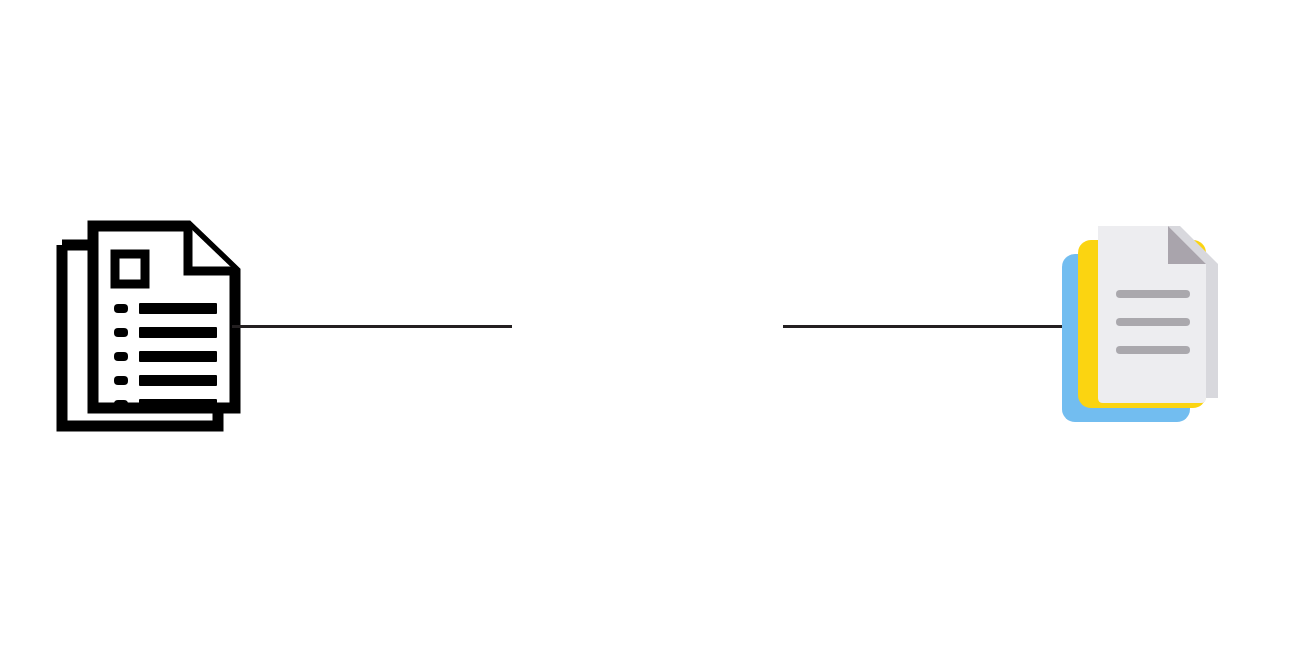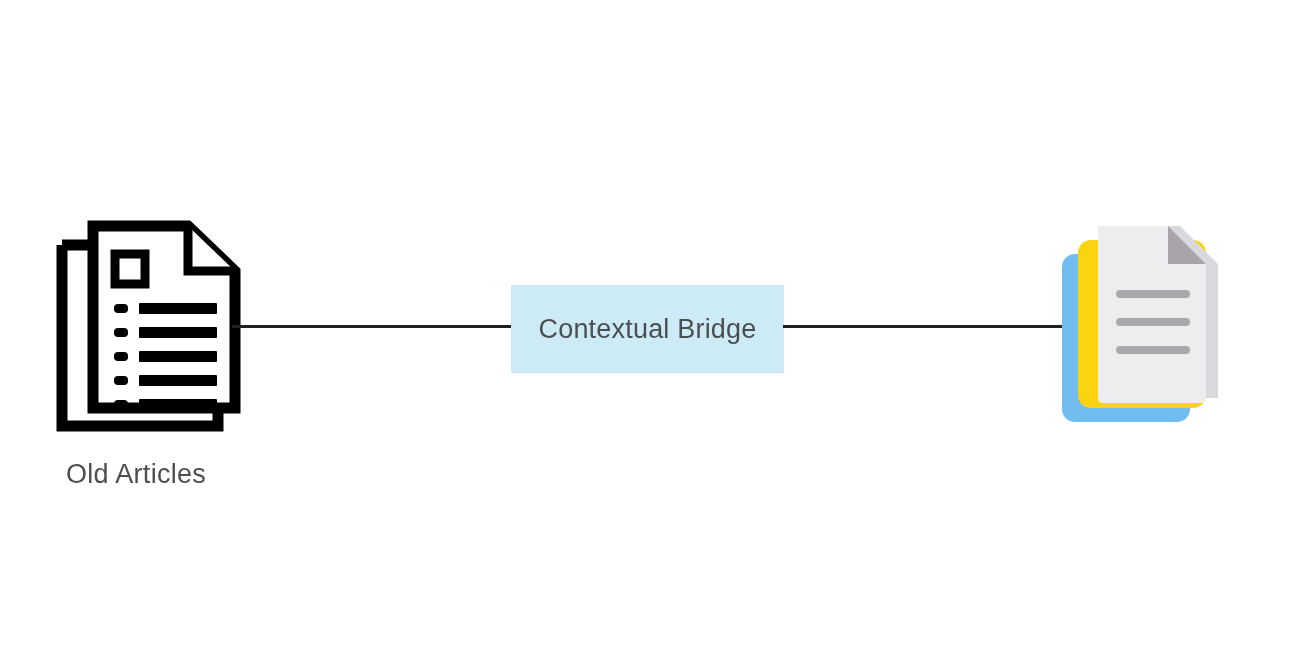--- a/index.html
+++ b/index.html
@@ -91,27 +91,23 @@
         <rect x="59" y="134" width="14" height="9" rx="4"></rect>
         <rect x="84" y="133" width="78" height="11" rx="1"></rect>
         <rect x="59" y="158" width="14" height="9" rx="4"></rect>
         <rect x="84" y="157" width="78" height="11" rx="1"></rect>
         <rect x="59" y="182" width="14" height="9" rx="4"></rect>
         <rect x="84" y="181" width="78" height="11" rx="1"></rect>
       </g>
     </svg>
   </div>
 
-  <div class="node-caption" id="caption-old">Old Articles</div>
 
   <div class="connector" id="line-left"></div>
 
-  <div id="bridge-box">
-    <span id="bridge-label">Contextual Bridge</span>
-  </div>
 
   <div class="connector" id="line-right"></div>
 
   <div class="icon-wrap" id="icon-new">
     <svg viewBox="0 0 180 210" width="180" height="210">
 
       <rect x="4" y="32" width="128" height="168" rx="13" fill="#72bdf0"></rect>
 
       <rect x="20" y="18" width="128" height="168" rx="13" fill="#fbd411"></rect>
 

